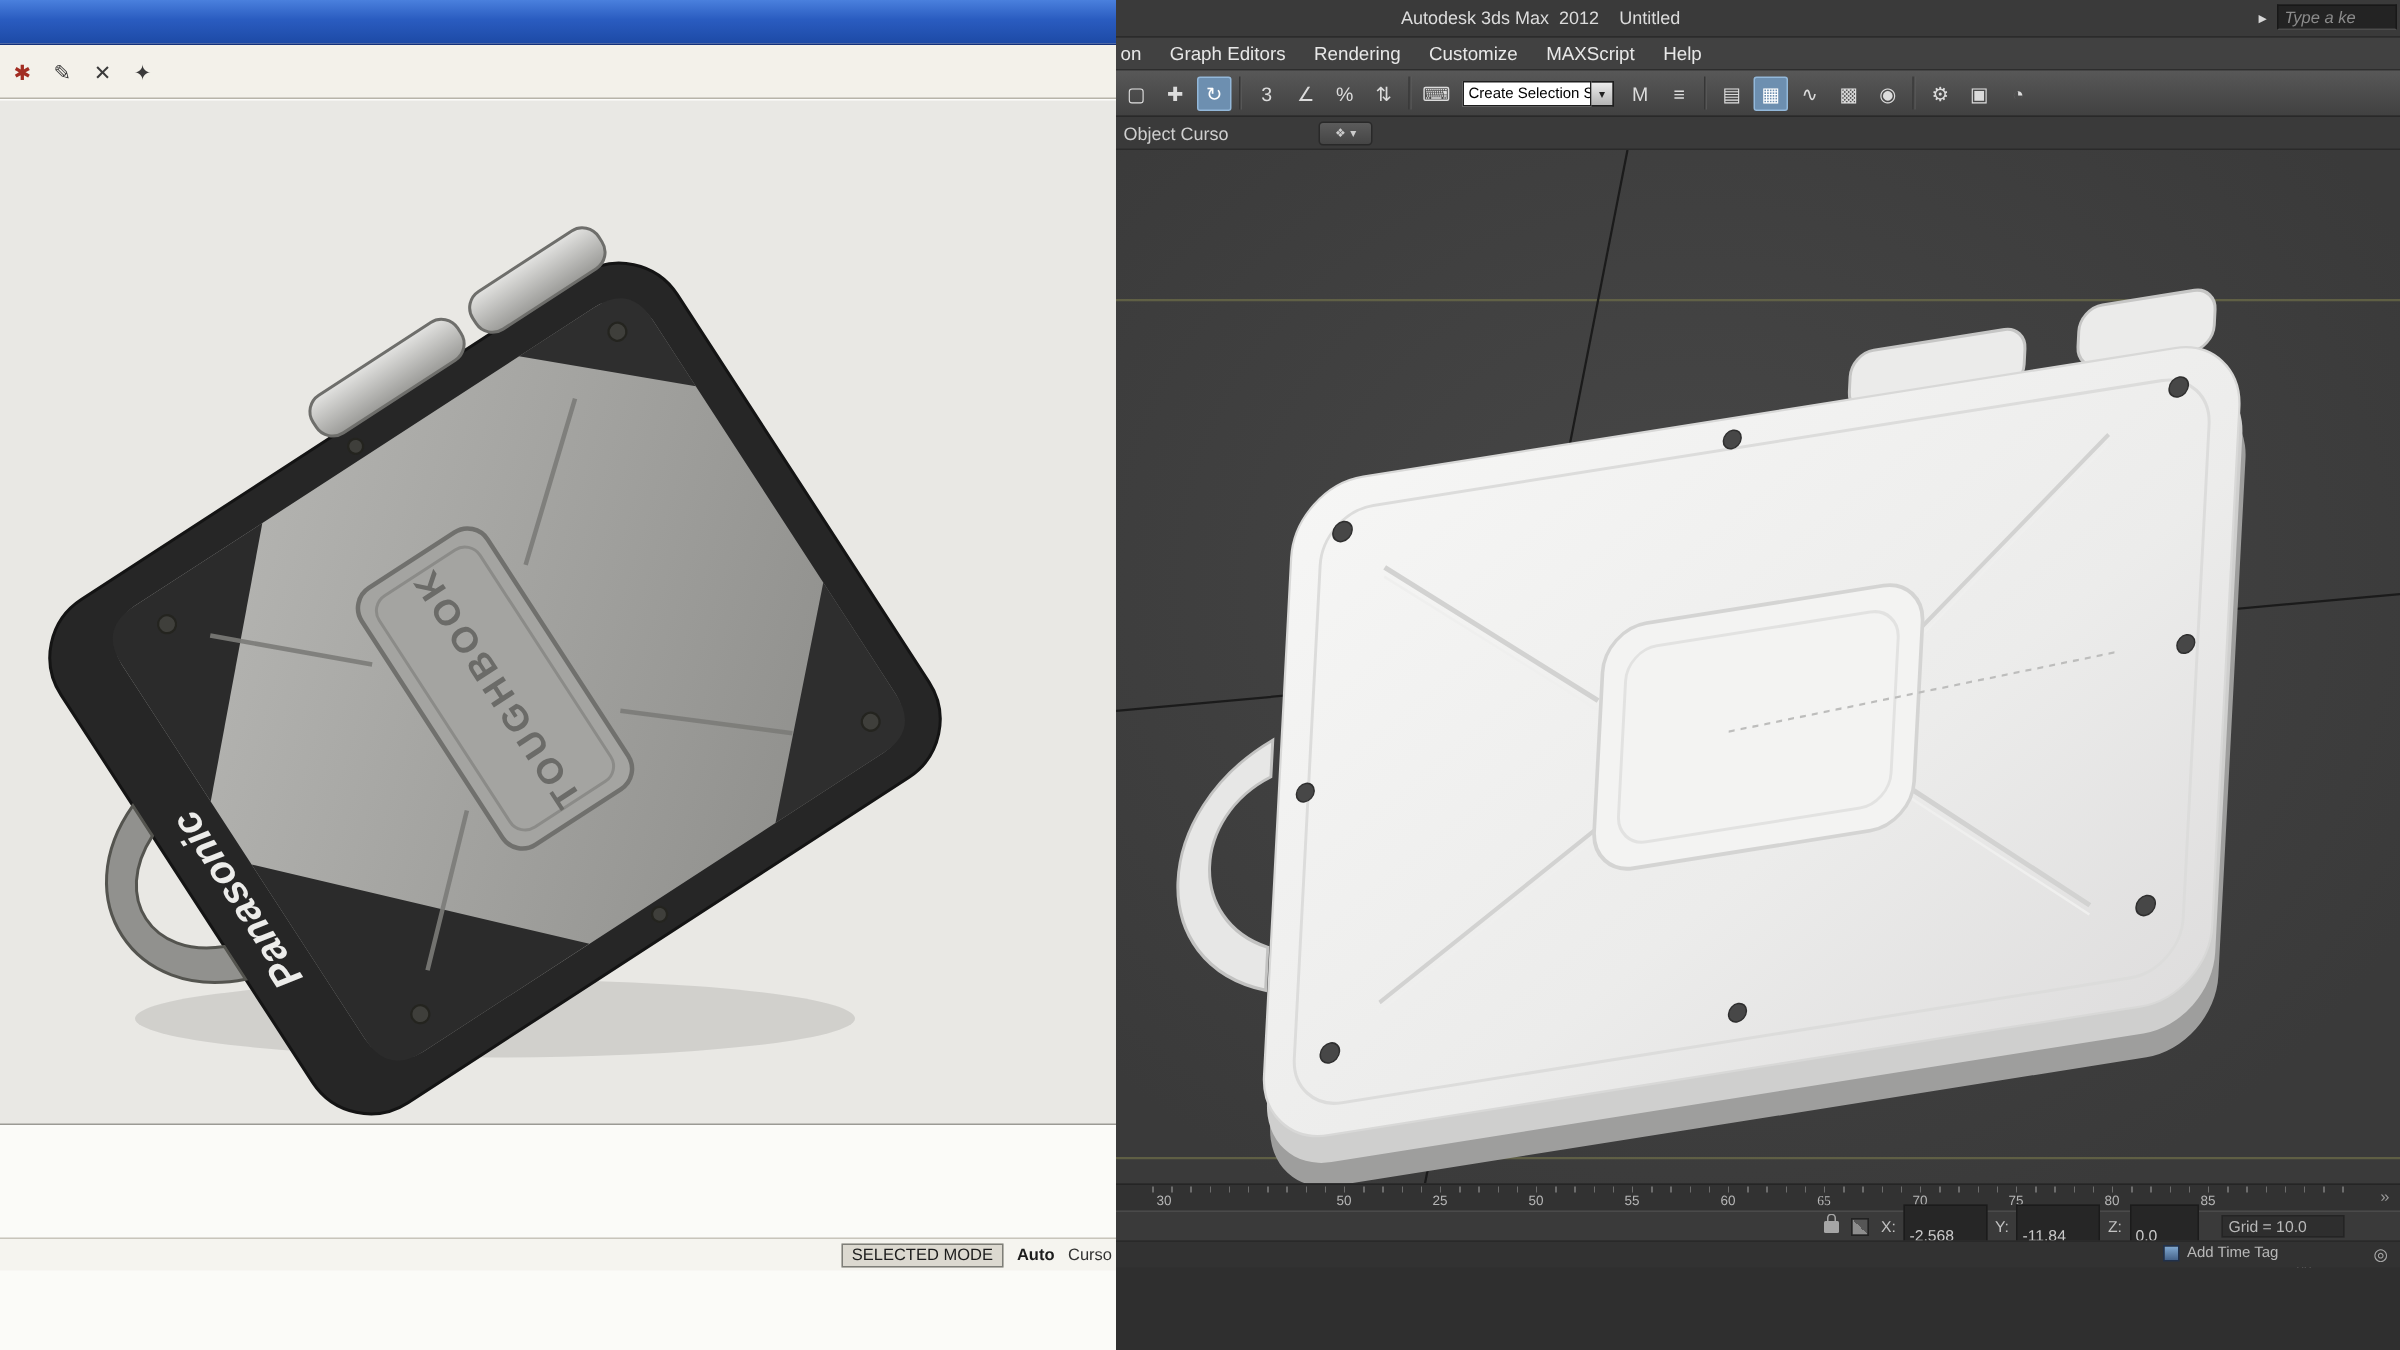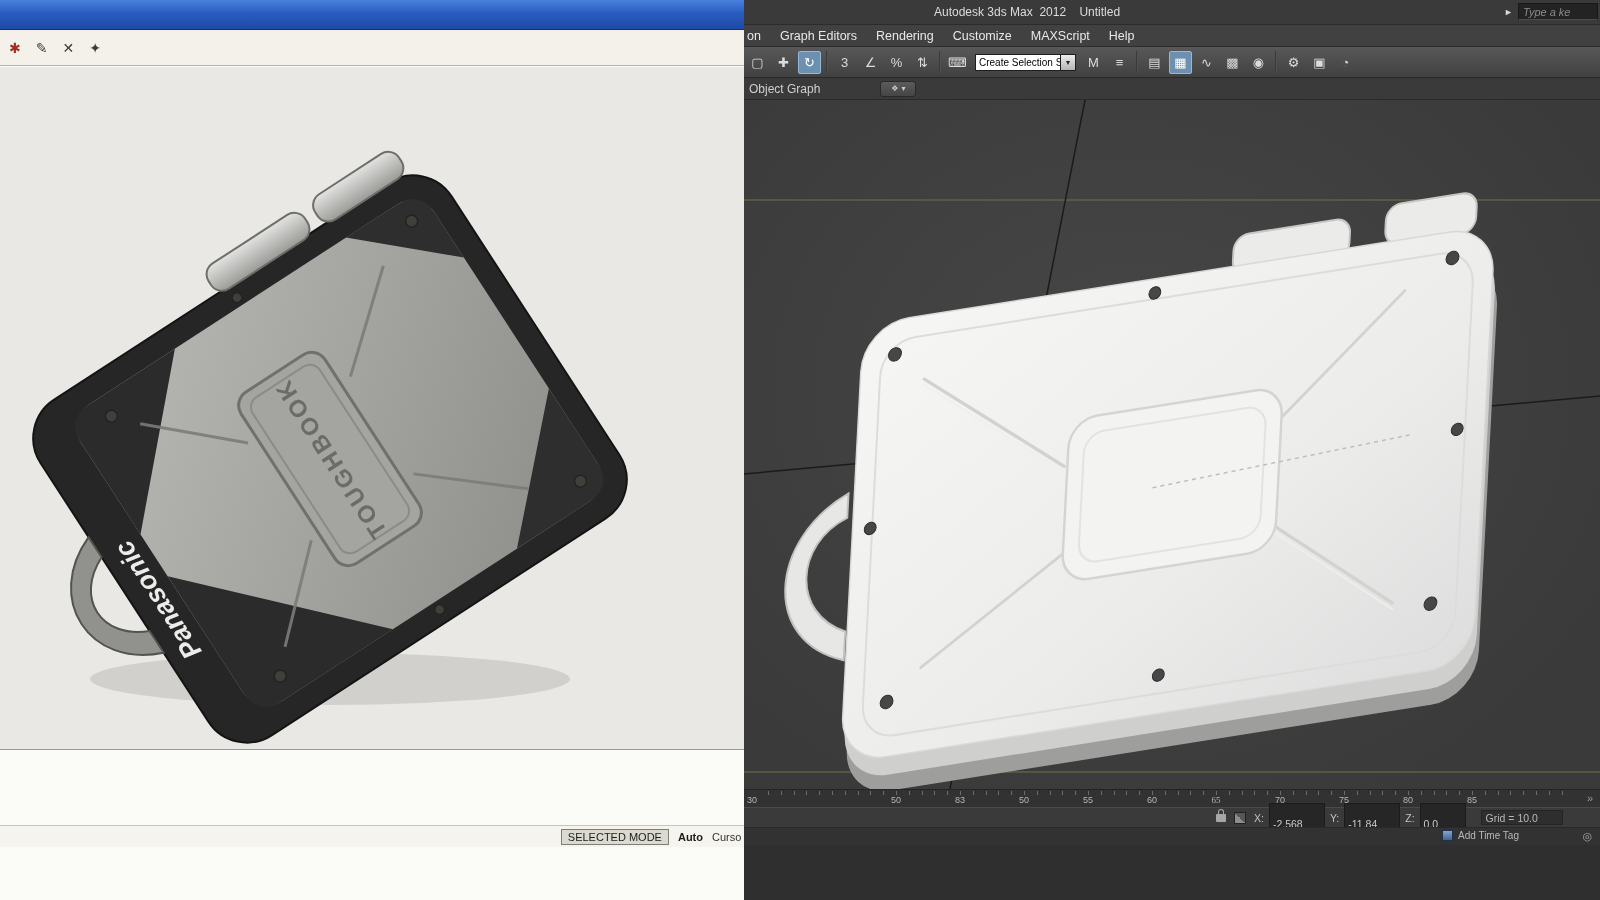--- a/index.html
+++ b/index.html
@@ -195,21 +195,21 @@
       <span class="ticon">∿</span>
       <span class="ticon">▩</span>
       <span class="ticon">◉</span>
       <span class="tsep"></span>
       <span class="ticon">⚙</span>
       <span class="ticon">▣</span>
       <span class="ticon">◔</span>
     </div>
 
     <div class="mx-objectpaint">
-      <span>Object Graph</span>
+      <span>Object Curso</span>
       <span class="op-btn">
         <span>❖</span>
         <span>▾</span>
       </span>
     </div>
 
     <div class="mx-viewport">
       <svg class="model-svg" viewBox="0 0 856 689">
         <defs>
           <linearGradient id="mTop" x1="0" y1="0" x2="1" y2="1">
@@ -245,24 +245,24 @@
             <circle cx="-298" cy="-10" r="6"></circle>
               <circle cx="296" cy="-16" r="6"></circle>
           </g>
         </g>
       </svg>
     </div>
 
     <div class="mx-timeline">
       <div class="tl-ticks"></div>
       <div class="tl-labels">
-          <span style="left: 8px;">30</span>
+          <span style="left: 32px;">30</span>
           <span style="left: 88px; margin-top: 32px;">35</span>
           <span style="left: 152px;">50</span>
-          <span style="left: 216px;">83</span>
+          <span style="left: 216px;">25</span>
           <span style="left: 280px;">50</span>
           <span style="left: 344px;">55</span>
           <span style="left: 408px;">60</span>
           <span style="left: 472px; font-family: Liberation Serif, serif;">65</span>
           <span style="left: 536px;">70</span>
           <span style="left: 600px;">75</span>
           <span style="left: 664px;">80</span>
           <span style="left: 728px;">85</span>
           <span style="left: 792px; margin-top: 46px;">90</span>
         </div>

